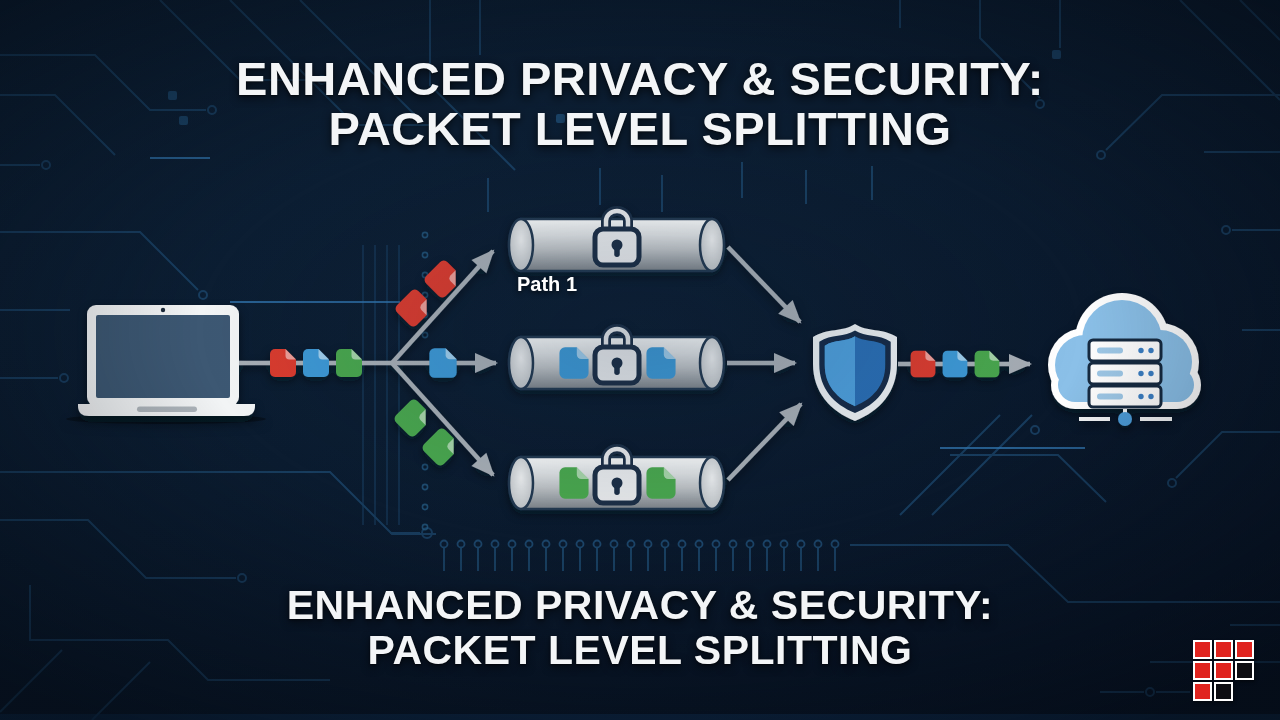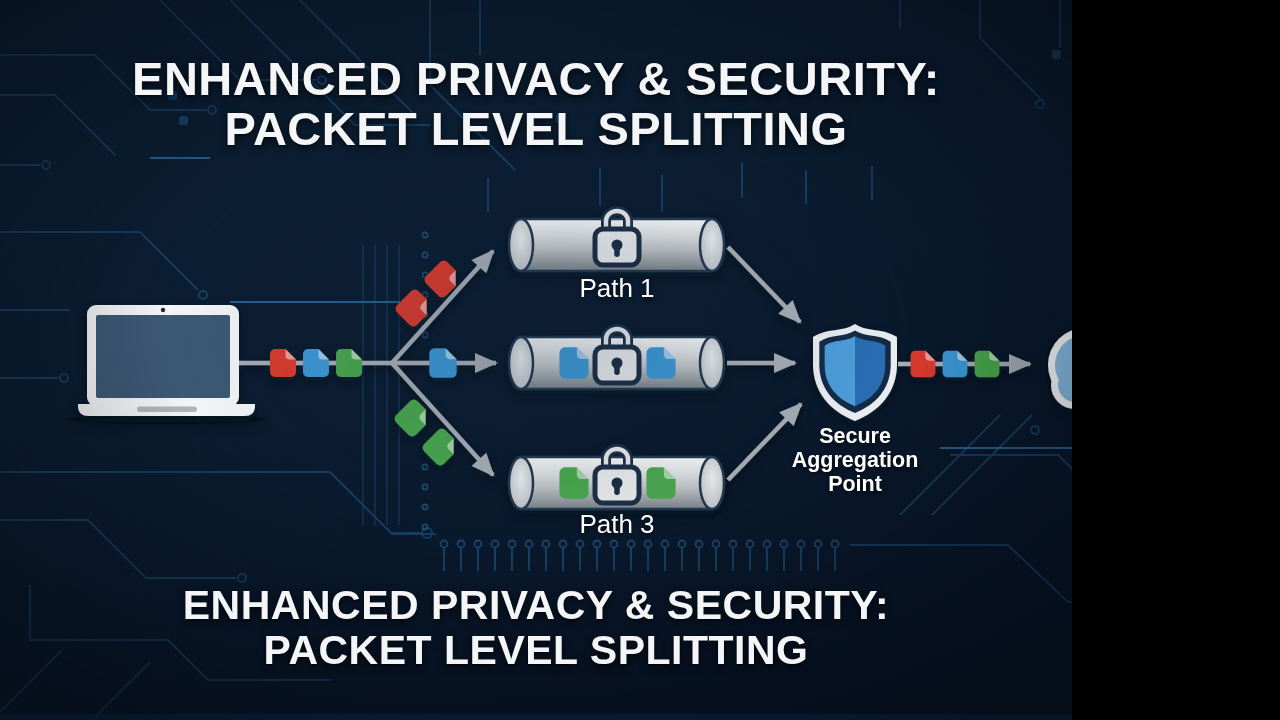--- a/index.html
+++ b/index.html
@@ -1,28 +1,28 @@
 <!DOCTYPE html>
 <html style="--background: #0a1a2e; --circuit-line: #1e4b72; --circuit-bright: #2e6fa6; --title-text: #f3f5f7; --packet-red: #d93a2e; --packet-blue: #3d98d4; --packet-green: #4aa64e; --connector-gray: #a6adb4; --pipe-outline: #233850; --lock-body: #e6e8ea; --lock-outline: #1b2e45; --shield-rim: #e9edf0; --shield-left: #4d9dd9; --shield-right: #2b6db2; --cloud-fill: #8bc0e8; --laptop-body: #f2f4f5; --laptop-screen: #3d5973; --logo-red: #e0241f; --logo-black: #0d0d12;"><head>
 <meta charset="utf-8">
 <style>
   html,body{margin:0;padding:0;background:#000;}
-  .stage{position:relative;width:1072px;height:720px;overflow:hidden;
+  .stage{position:relative;width:1280px;height:720px;overflow:hidden;
     background:linear-gradient(155deg,#0d2137 0%,#0b1c30 45%,#081426 100%);
     font-family:"Liberation Sans","DejaVu Sans",sans-serif;}
   .stage svg.canvas{position:absolute;left:0;top:0;}
   .vignette{position:absolute;inset:0;pointer-events:none;
     background:radial-gradient(ellipse 75% 65% at 50% 46%, rgba(20,44,72,0.18) 0%, rgba(10,24,42,0) 46%, rgba(3,8,16,0.6) 100%);}
   .title{position:absolute;left:0;right:0;text-align:center;font-weight:700;
     color:var(--title-text,#f3f5f7);letter-spacing:.5px;
     text-shadow:0 3px 8px rgba(0,0,0,.65), 0 1px 2px rgba(0,0,0,.5);}
   .title-top{top:54px;font-size:47px;line-height:50px;}
   .title-bottom{top:583px;font-size:41px;line-height:45px;}
-  .pathlabel{position:absolute;left:517px;width:200px;text-align:center;
-    color:#fff;font-size:26px;font-weight:400;
+  .pathlabel{position:absolute;left:517px;width:200px;
+    color:#fff;font-size:20px;font-weight:700;
     text-shadow:0 2px 5px rgba(0,0,0,.7);}
   .agglabel{position:absolute;left:765px;top:424px;width:180px;text-align:center;
     color:#fff;font-size:21.5px;line-height:24px;font-weight:700;
     text-shadow:0 2px 5px rgba(0,0,0,.7);}
   .logo{position:absolute;left:1193px;top:640px;display:grid;
     grid-template-columns:repeat(3,19px);grid-auto-rows:19px;gap:2px;}
   .logo .cell{border:2px solid #fff;box-sizing:border-box;box-shadow:1px 2px 3px rgba(0,0,0,.45);}
   .logo .red{background:var(--logo-red,#e0241f);}
   .logo .black{background:var(--logo-black,#0d0d12);}
   .logo .empty{visibility:hidden;}
@@ -267,27 +267,21 @@
   </svg>
 
   <div class="vignette"></div>
 
   <div class="title title-top">
     <div>ENHANCED PRIVACY &amp; SECURITY:</div>
     <div>PACKET LEVEL SPLITTING</div>
   </div>
 
   <div class="pathlabel" style="top:273px">Path 1</div>
-  <div class="pathlabel" style="top:509px">Path 3</div>
-
-  <div class="agglabel">
-    <div>Secure</div>
-    <div>Aggregation</div>
-    <div>Point</div>
-  </div>
+
 
   <div class="title title-bottom">
     <div>ENHANCED PRIVACY &amp; SECURITY:</div>
     <div>PACKET LEVEL SPLITTING</div>
   </div>
 
   <div class="logo">
     <div class="cell red"></div>
     <div class="cell red"></div>
     <div class="cell red"></div>

